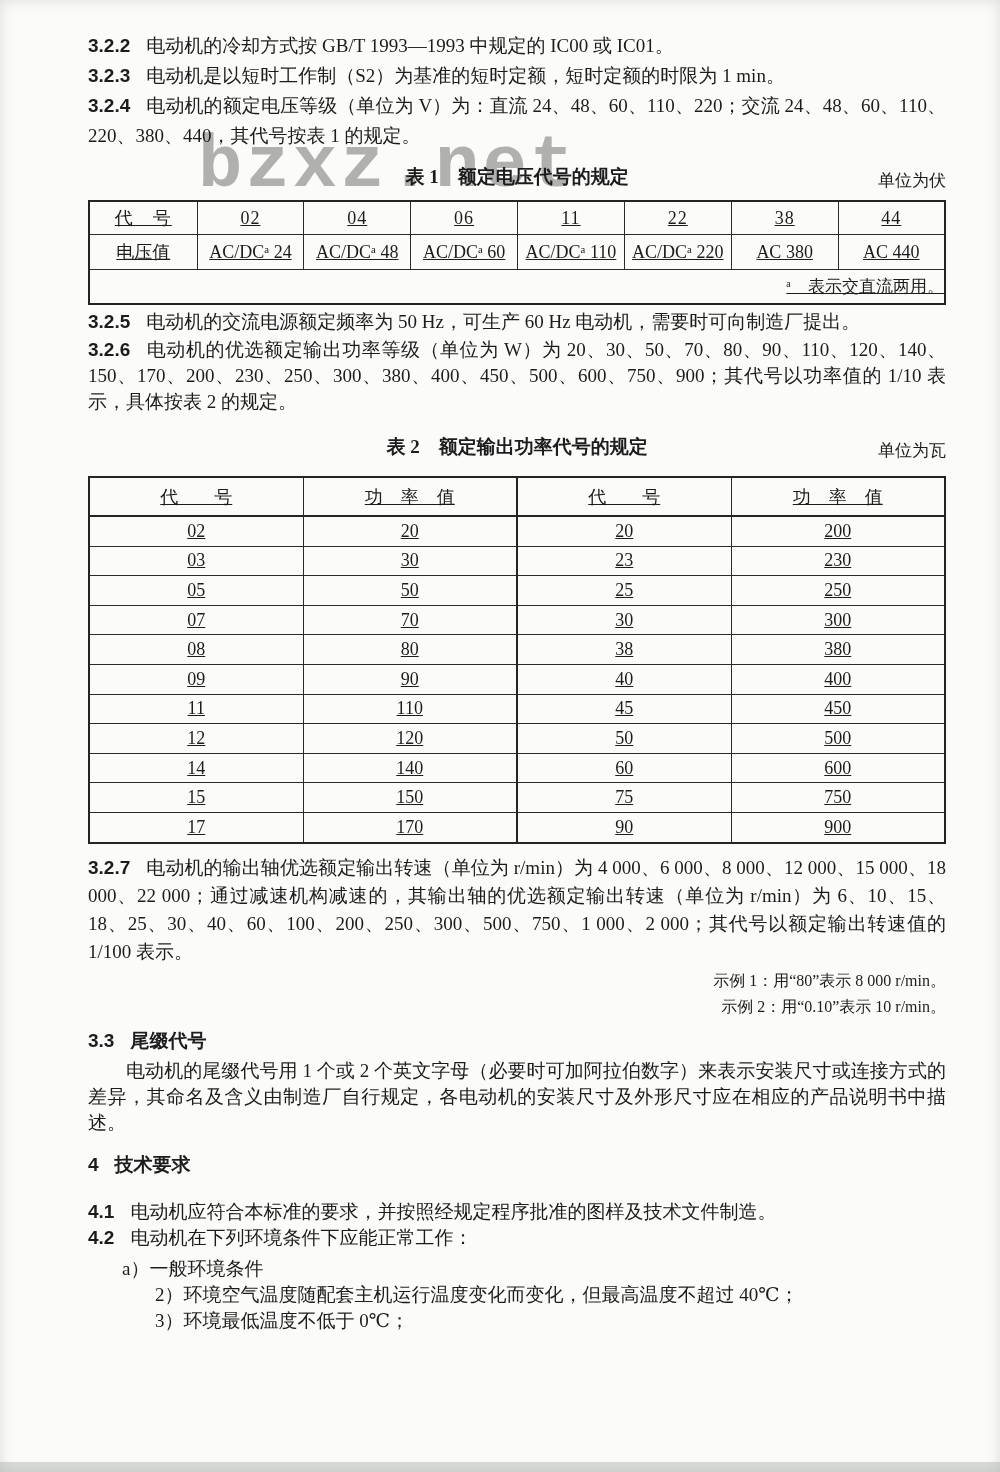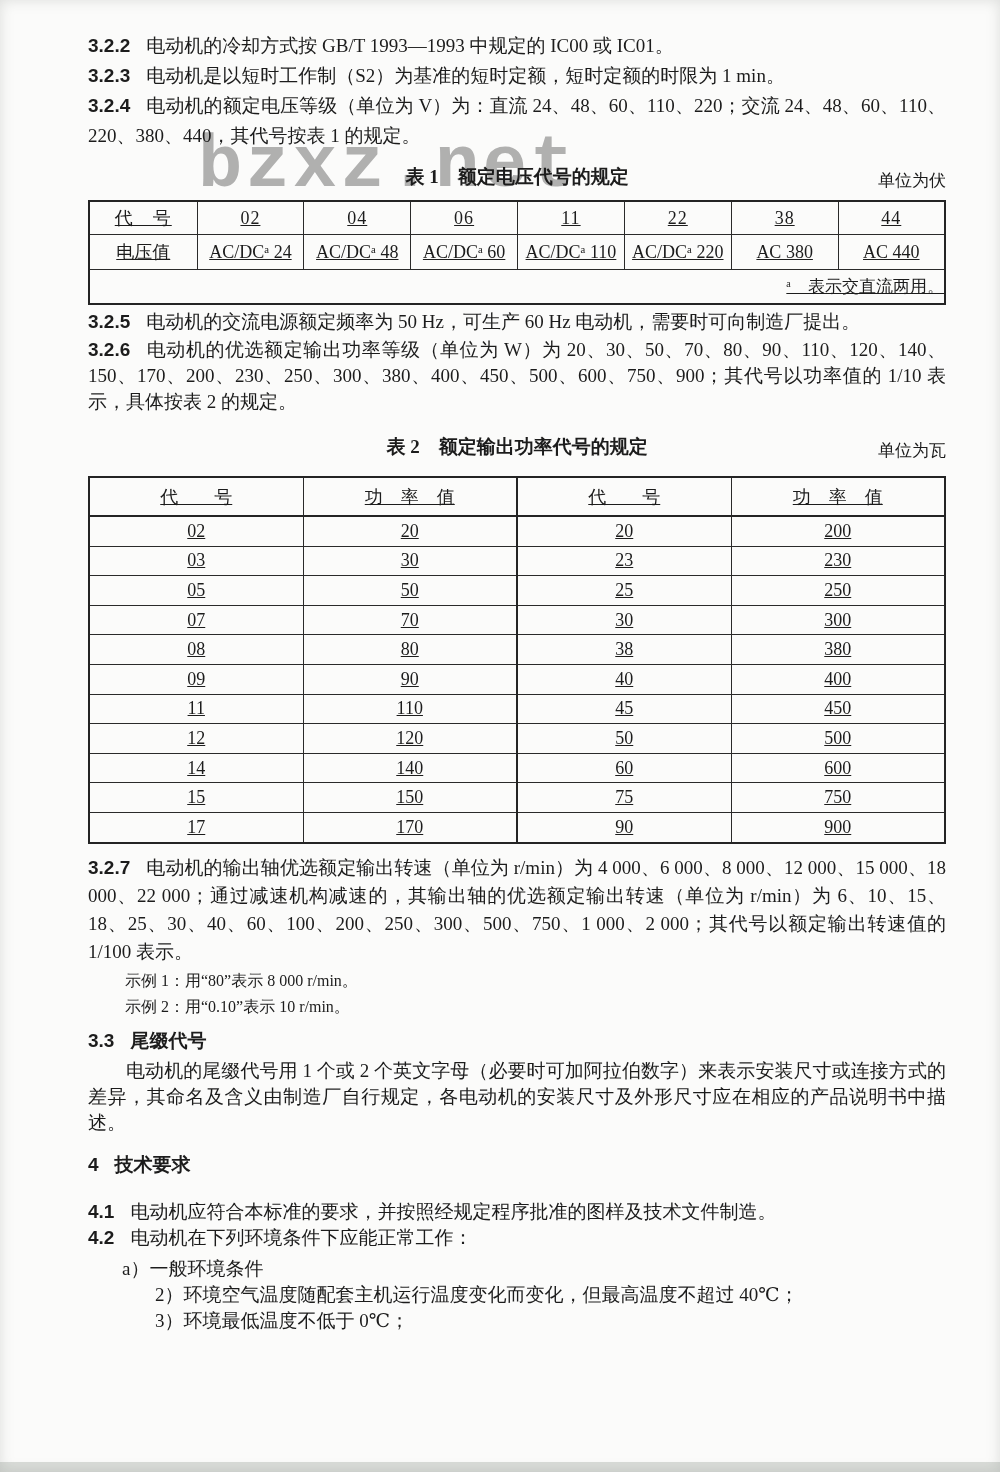--- a/index.html
+++ b/index.html
@@ -12,21 +12,21 @@
     box-shadow:inset 0 0 14px rgba(110,115,110,.22);}
   .bottom-strip{position:absolute;left:0;right:0;bottom:0;height:10px;background:#d9dcd8;z-index:4;}
   .watermark{
     position:absolute;left:198px;top:124px;z-index:1;
     font-family:Liberation Mono, monospace;
     font-weight:bold;font-size:74px;letter-spacing:3px;
     color:#737373;opacity:.55;
   }
   .content{position:absolute;left:88px;width:858px;top:0;z-index:2;}
   .doc-header{margin-top:104px;font-size:20px;font-weight:bold;line-height:26px;letter-spacing:.5px;}
-  p{margin:0;}
+  p{margin:0;text-align:right;}
   .cl{font-size:19px;text-align:justify;}
   .lh30{line-height:30px;}
   .lh28{line-height:28px;}
   .lh26{line-height:26px;}
   .num{font-family:"Liberation Sans","DejaVu Sans",sans-serif;font-weight:bold;margin-right:16px;}
   .mt31{margin-top:31px;}
   .tcap{position:relative;height:28px;line-height:28px;}
   .tcap .cap{display:block;text-align:center;font-size:19px;font-weight:bold;}
   .tcap .unit{position:absolute;right:0;top:4px;font-size:17px;font-weight:normal;}
   table{border-collapse:collapse;width:100%;table-layout:fixed;text-decoration:underline;}

